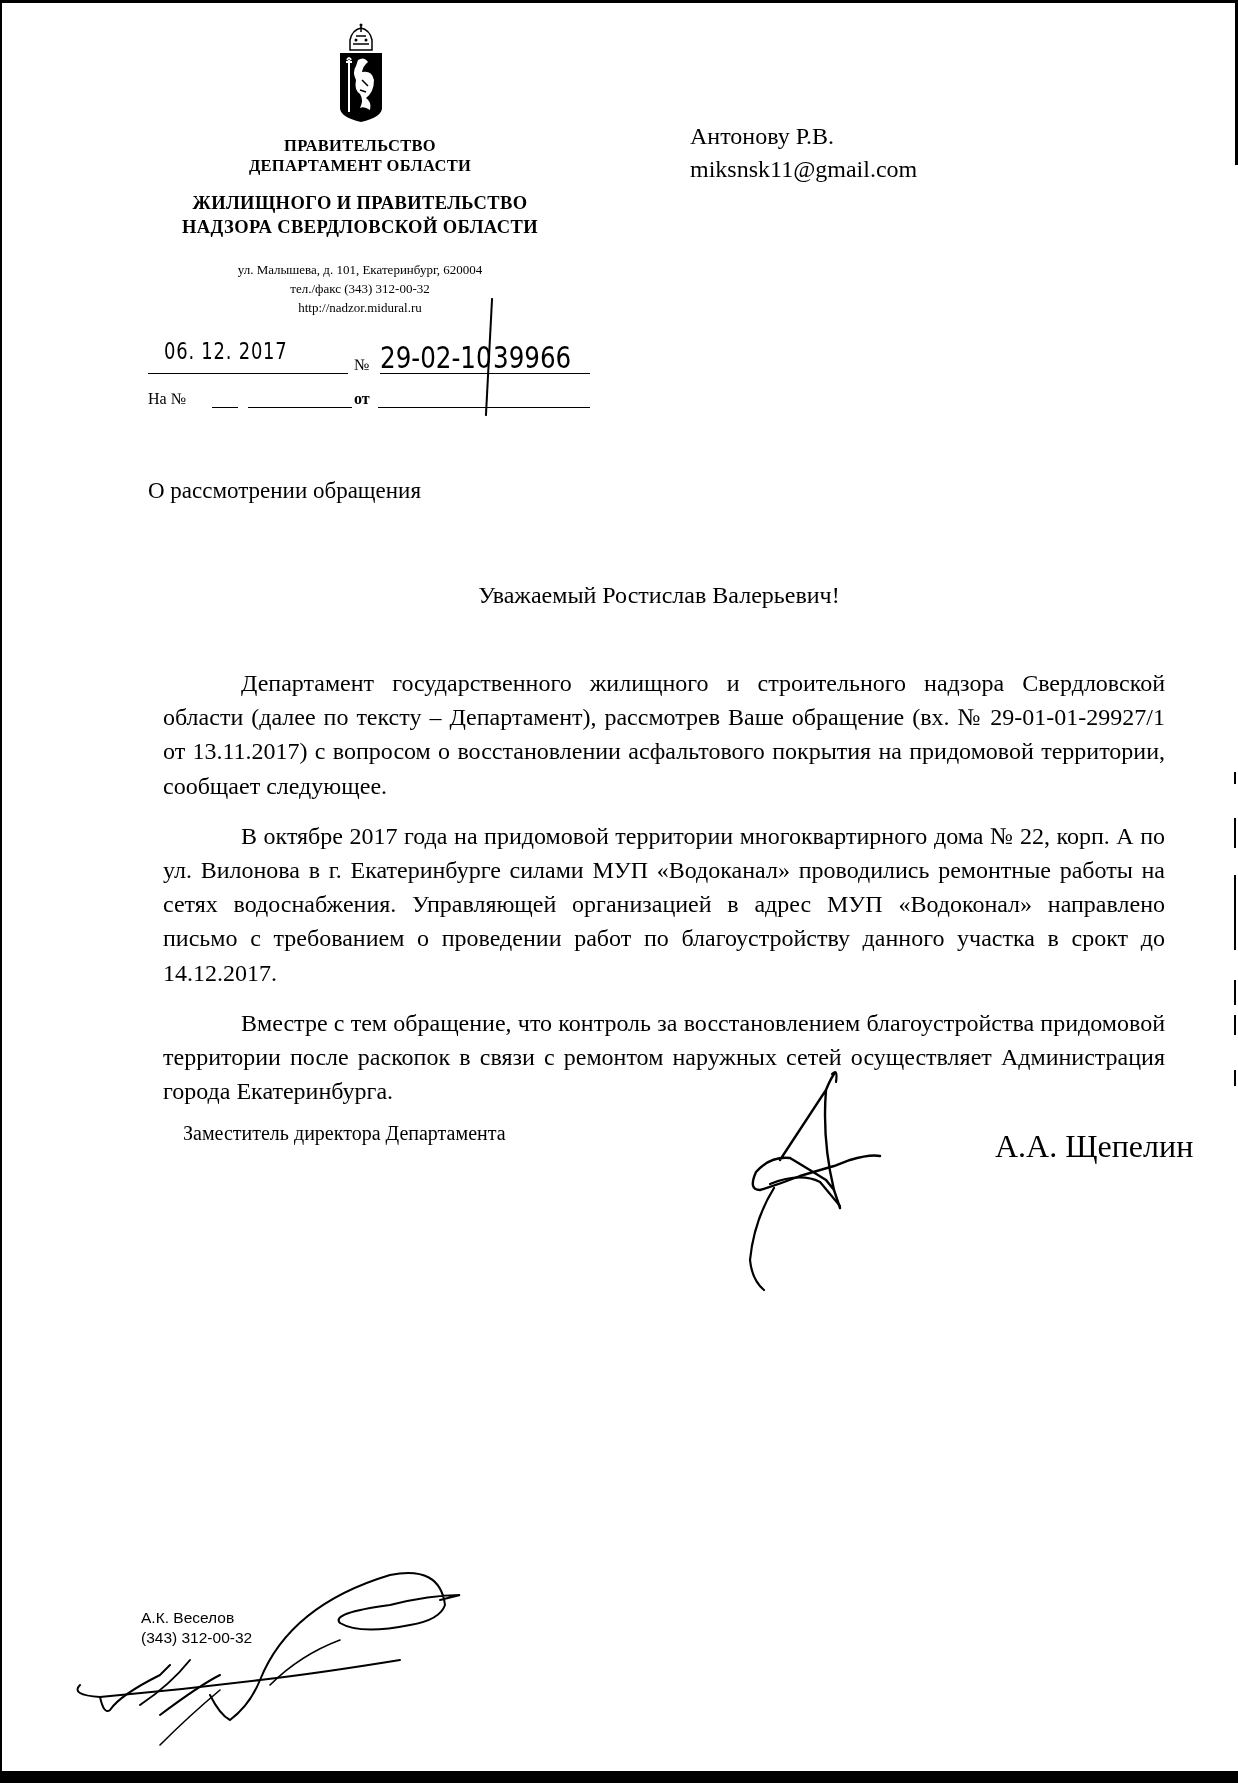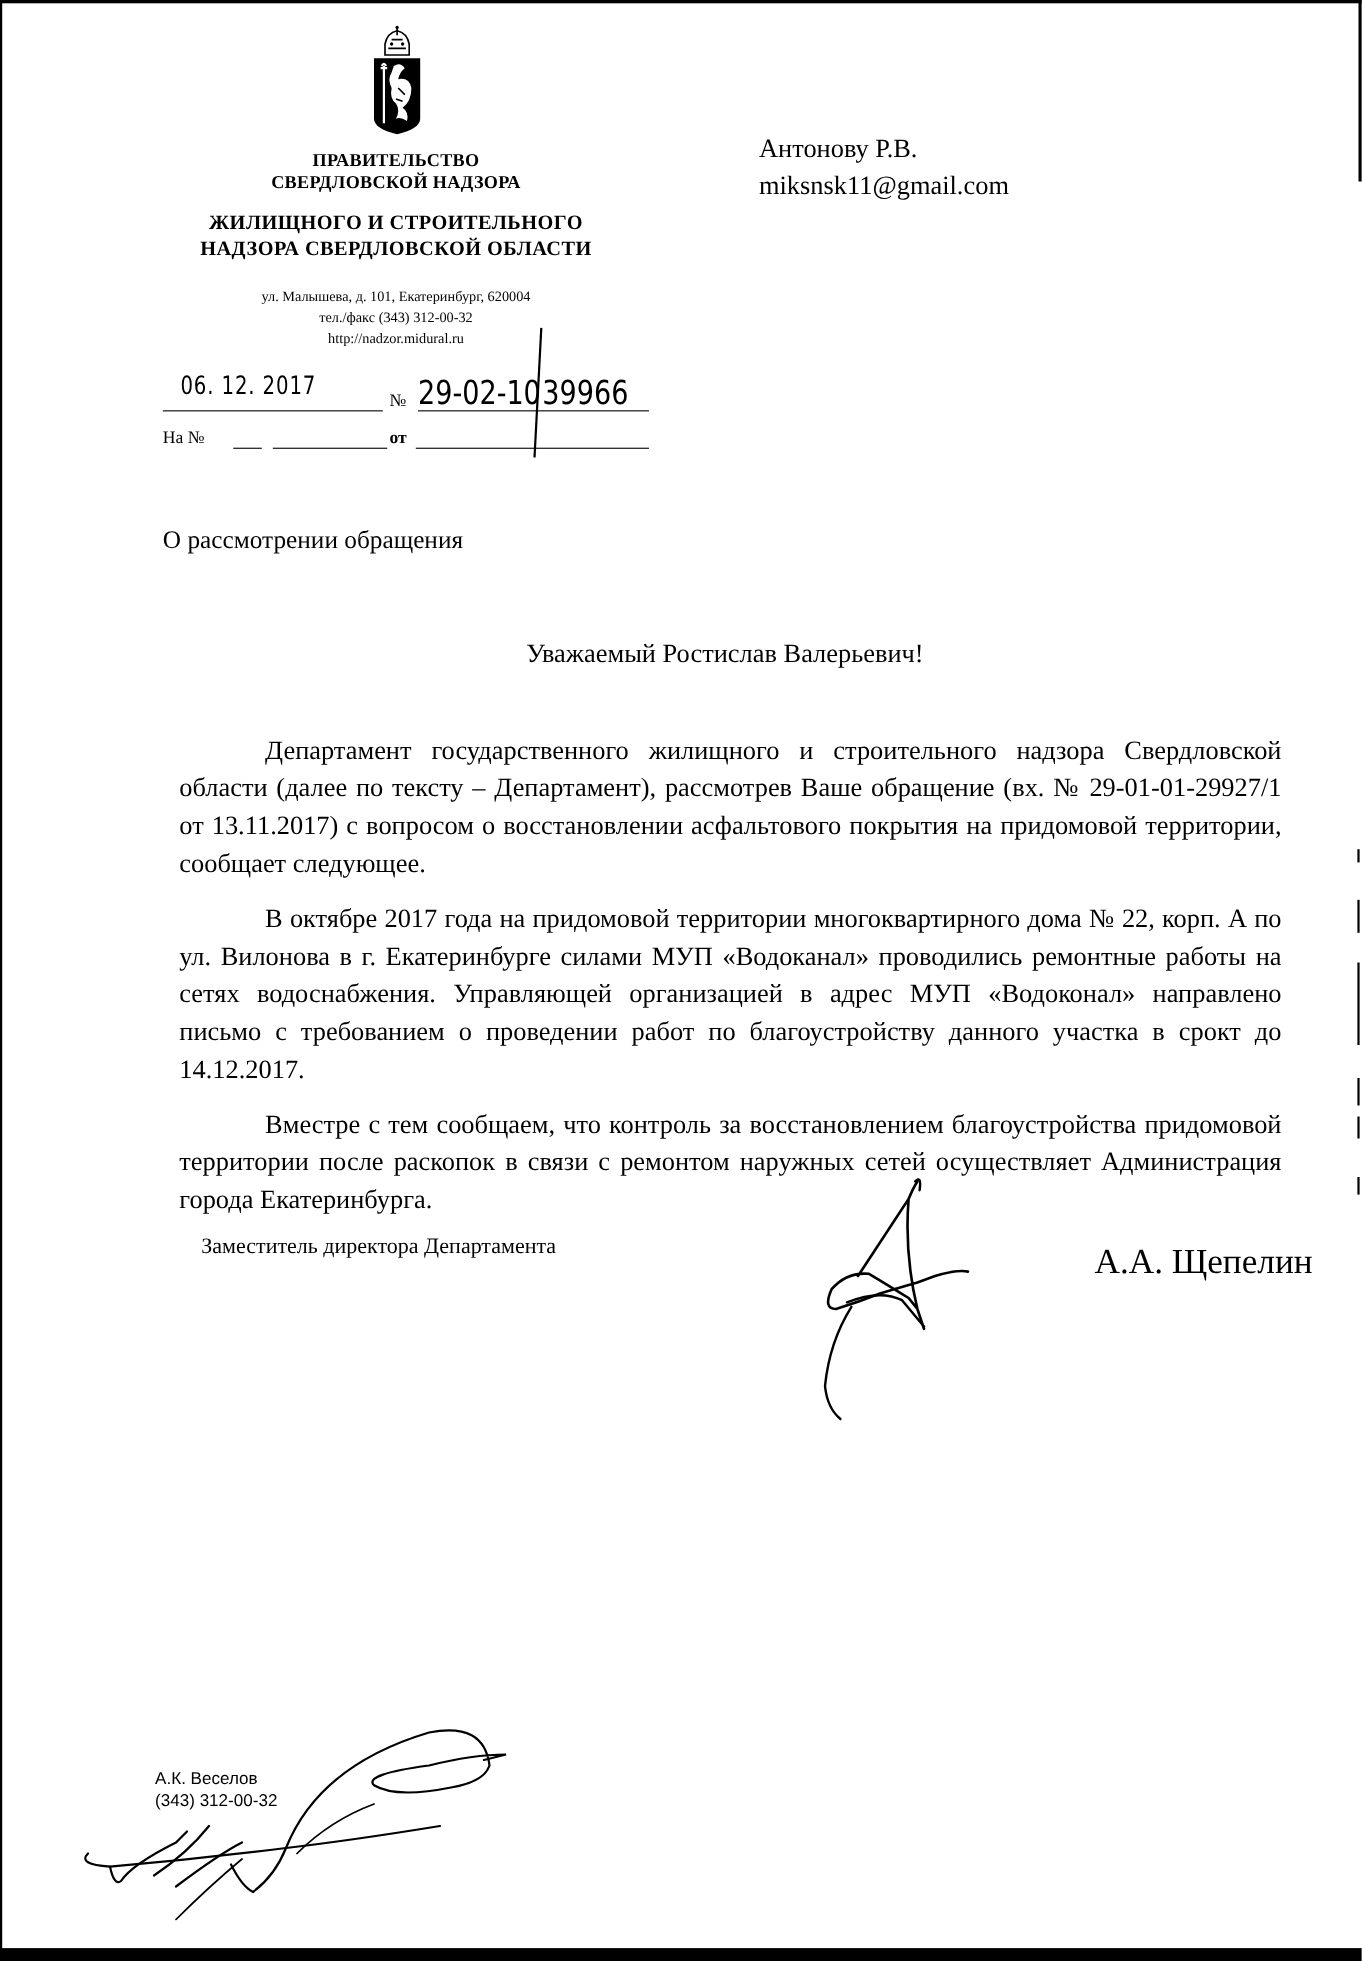--- a/index.html
+++ b/index.html
@@ -80,24 +80,24 @@
     <circle cx="23" cy="5" r="1.5" fill="#000"></circle>
   </g>
   <path d="M2 33 L44 33 L44 88 Q44 97 23 102 Q2 97 2 88 Z" fill="#000"></path>
   <path d="M11 40 L11 92 M8 42 L14 42 M9 40 Q11 36 13 40" stroke="#fff" stroke-width="2" fill="none"></path>
   <path d="M20 40 Q26 36 30 42 Q25 46 24 52 Q34 50 36 60 Q36 72 28 78 Q34 82 32 90 Q26 86 22 88 Q26 80 22 74 Q16 70 18 60 Q14 52 18 46 Z" fill="#fff"></path>
   <path d="M24 60 L30 66 M22 70 L28 72" stroke="#000" stroke-width="1.5"></path>
 </svg>
 
 <div class="hdr hdr-gov">
   <div>ПРАВИТЕЛЬСТВО</div>
-  <div>СВЕРДЛОВСКОЙ НАДЗОРА</div>
+  <div>ДЕПАРТАМЕНТ ОБЛАСТИ</div>
 </div>
 <div class="hdr hdr-dept">
-  <div>ЖИЛИЩНОГО И СТРОИТЕЛЬНОГО</div>
+  <div>ЖИЛИЩНОГО И ПРАВИТЕЛЬСТВО</div>
   <div>НАДЗОРА СВЕРДЛОВСКОЙ ОБЛАСТИ</div>
 </div>
 <div class="hdr-addr">
   <div>ул. Малышева, д. 101, Екатеринбург, 620004</div>
   <div>тел./факс (343) 312-00-32</div>
   <div>http://nadzor.midural.ru</div>
 </div>
 
 <div class="reg-row">
   <span class="reg-date">06. 12. 2017</span>
@@ -120,21 +120,21 @@
   <div>Антонову Р.В.</div>
   <div>miksnsk11@gmail.com</div>
 </div>
 
 <div class="subject">О рассмотрении обращения</div>
 <div class="greeting">Уважаемый Ростислав Валерьевич!</div>
 
 <div class="body-text">
   <p>Департамент государственного жилищного и строительного надзора Свердловской области (далее по тексту – Департамент), рассмотрев Ваше обращение (вх. № 29-01-01-29927/1 от 13.11.2017) с вопросом о восстановлении асфальтового покрытия на придомовой территории, сообщает следующее.</p>
   <p>В октябре 2017 года на придомовой территории многоквартирного дома № 22, корп. А по ул. Вилонова в г. Екатеринбурге силами МУП «Водоканал» проводились ремонтные работы на сетях водоснабжения. Управляющей организацией в адрес МУП «Водоконал» направлено письмо с требованием о проведении работ по благоустройству данного участка в срокт до 14.12.2017.</p>
-  <p>Вместре с тем сообщаем, что контроль за восстановлением благоустройства придомовой территории после раскопок в связи с ремонтом наружных сетей осуществляет Администрация города Екатеринбурга.</p>
+  <p>Вместре с тем обращение, что контроль за восстановлением благоустройства придомовой территории после раскопок в связи с ремонтом наружных сетей осуществляет Администрация города Екатеринбурга.</p>
 </div>
 
 <div class="sign-title">Заместитель директора Департамента</div>
 <svg class="signature1" viewBox="0 0 170 240">
   <path d="M104 14 Q100 20 96 30 L50 100 M96 30 Q92 80 104 130 L96 120 Q80 110 60 98 Q40 96 26 112 Q18 130 30 130 Q50 124 70 116 Q90 110 104 106 L120 100 Q140 94 150 96 M104 130 L110 148" fill="none" stroke="#000" stroke-width="2.4" stroke-linecap="round"></path>
   <path d="M40 124 Q70 112 90 122 L110 146 M106 22 Q108 8 102 14" fill="none" stroke="#000" stroke-width="2.2" stroke-linecap="round"></path>
   <path d="M44 128 Q24 160 20 200 Q22 220 34 230" fill="none" stroke="#000" stroke-width="2.2" stroke-linecap="round"></path>
 </svg>
 <div class="sign-name">А.А. Щепелин</div>
 

